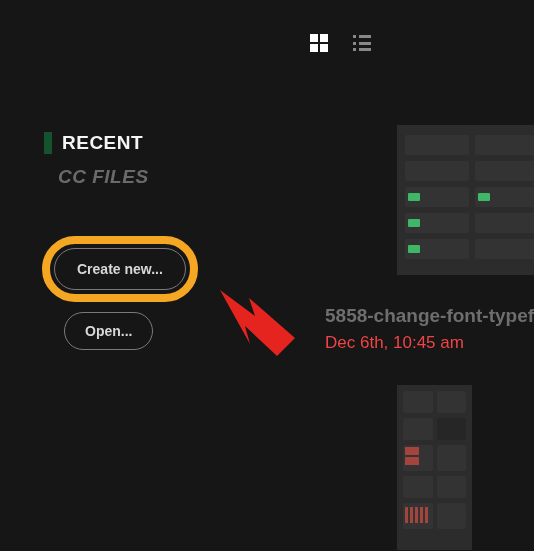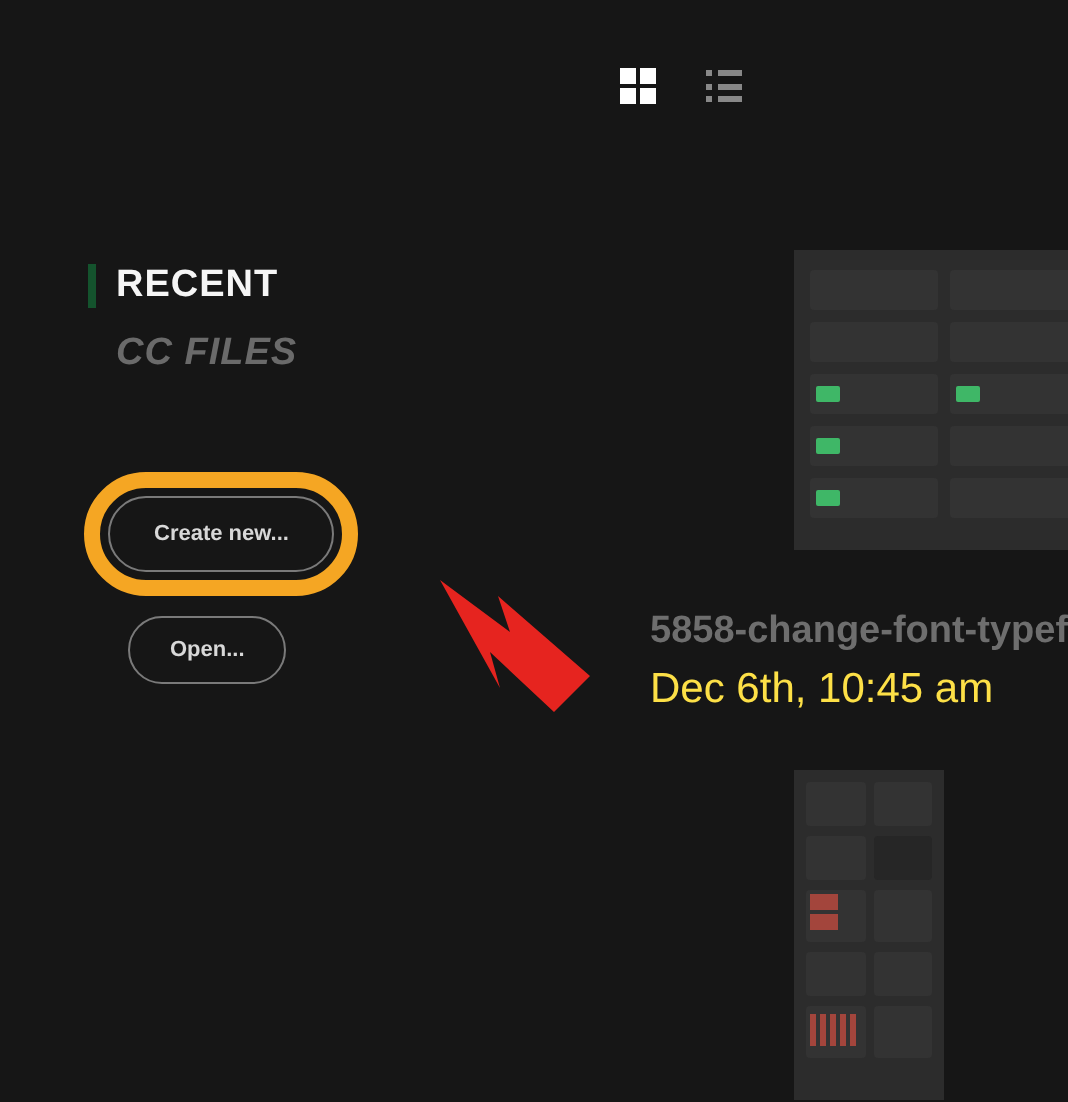--- a/index.html
+++ b/index.html
@@ -63,21 +63,21 @@
     }
     .nav-item {
       font-size: 19px;
       font-weight: 700;
       letter-spacing: 0.5px;
       margin-bottom: 12px;
       cursor: pointer;
     }
     .nav-item.active {
       color: #f5f5f5;
-      border-left: 4px solid #14532d;
+      border-left: 8px solid #14532d;
       padding-left: 10px;
       margin-left: -14px;
     }
     .nav-item.inactive {
       color: #6a6a6a;
       font-style: italic;
     }
     .buttons {
       position: absolute;
       top: 236px;
@@ -87,21 +87,21 @@
       border: 8px solid #f5a623;
       border-radius: 40px;
       padding: 4px;
       display: inline-block;
       margin-bottom: 10px;
     }
     .btn {
       border: 1.5px solid #7a7a7a;
       background: transparent;
       color: #d8d8d8;
-      font-size: 11px;
+      font-size: 14px;
       font-weight: 600;
       padding: 12px 22px;
       border-radius: 28px;
       cursor: pointer;
       display: block;
     }
     .btn-open {
       margin-left: 22px;
       padding: 10px 20px;
     }
@@ -149,22 +149,22 @@
       border-radius: 1px;
     }
     .file-name {
       color: #6e6e6e;
       font-size: 19px;
       font-weight: 600;
       margin-top: 30px;
       white-space: nowrap;
     }
     .file-date {
-      color: #fde047;
-      font-size: 21px;
+      color: #ef4444;
+      font-size: 17px;
       margin-top: 6px;
     }
     .thumb2 {
       position: absolute;
       top: 385px;
       left: 397px;
       width: 75px;
       height: 165px;
       background: #2c2c2c;
       padding: 6px;

